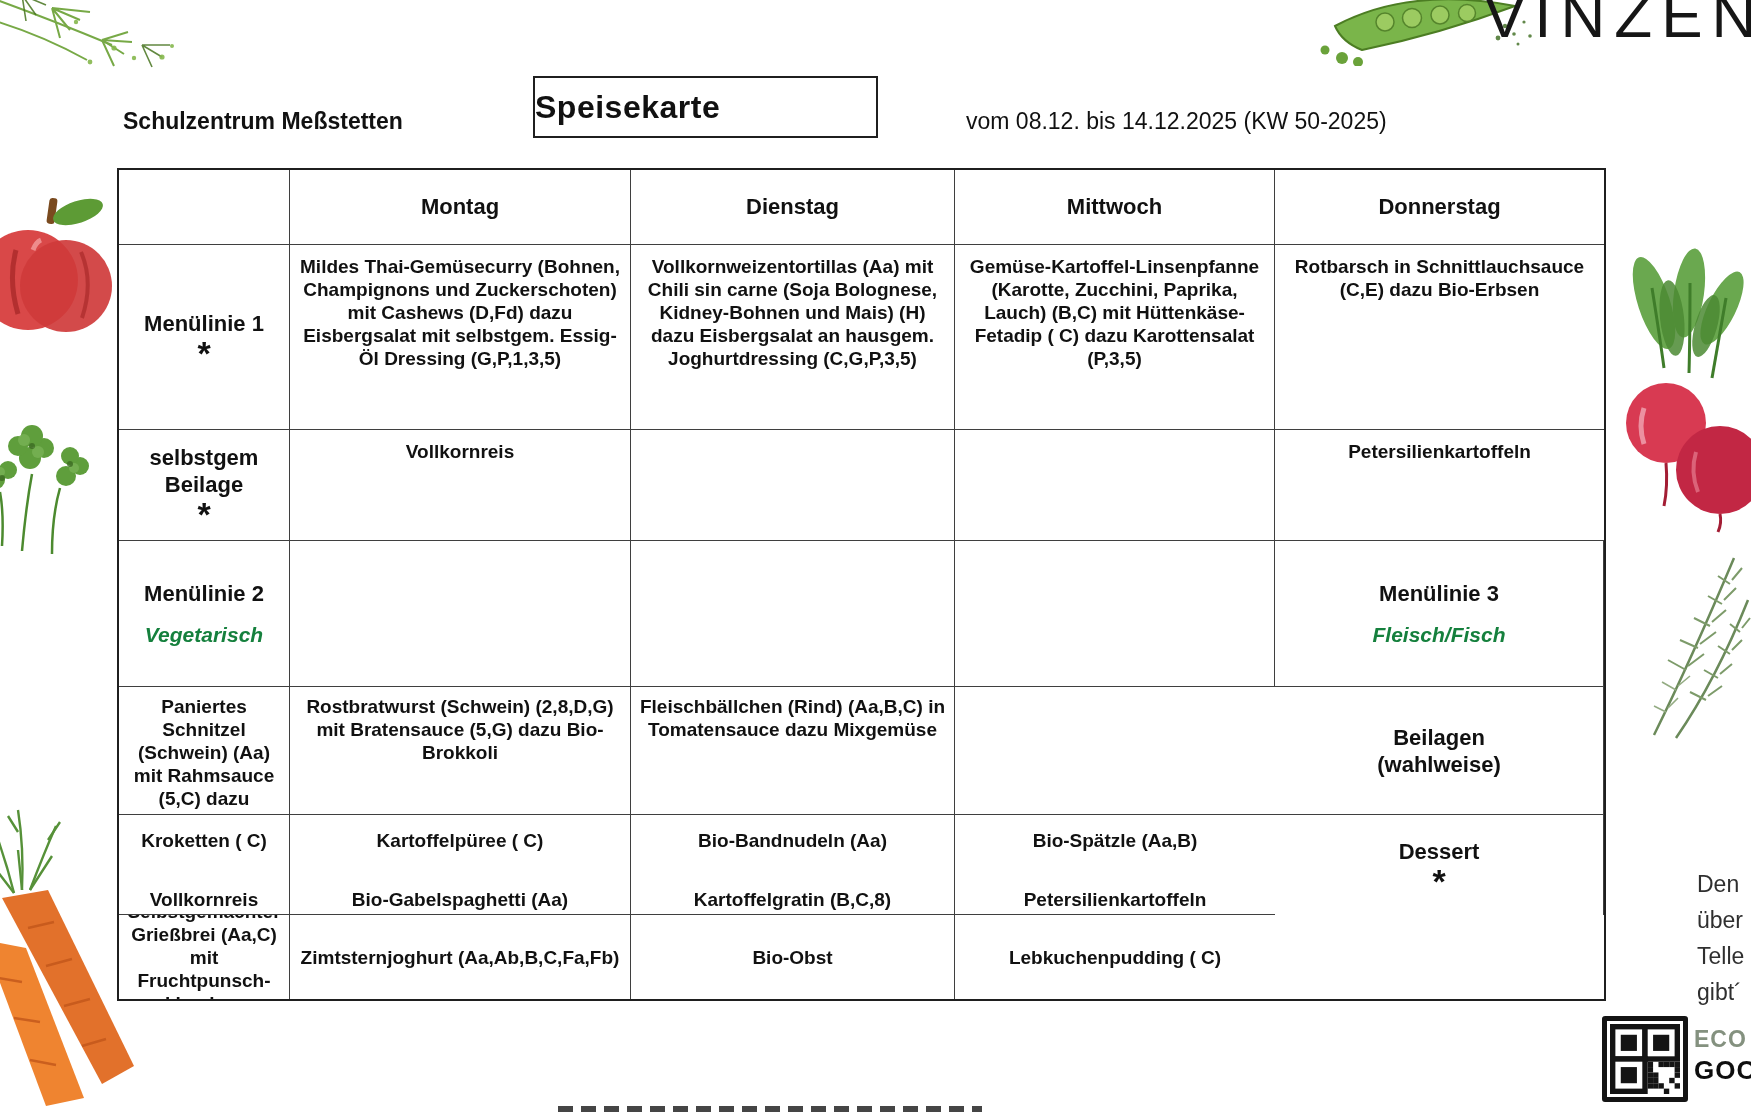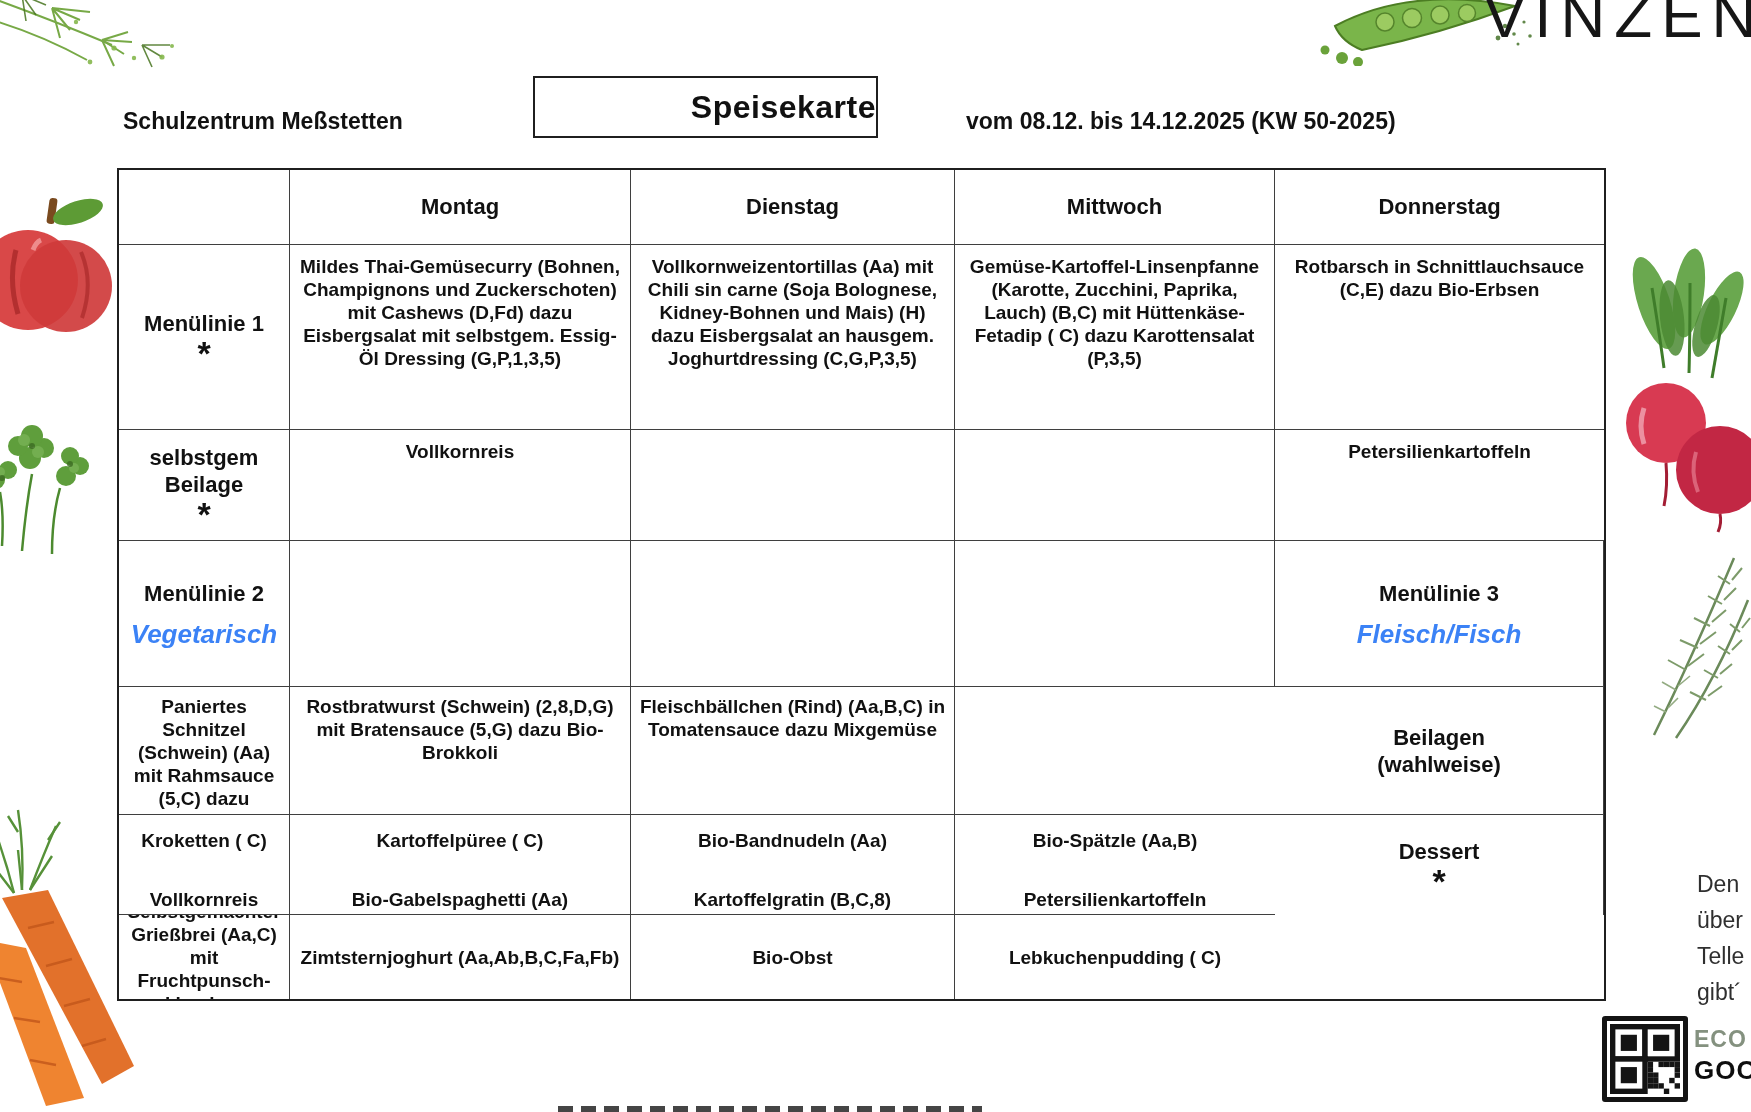--- a/index.html
+++ b/index.html
@@ -3,39 +3,39 @@
 <meta charset="utf-8">
 <style>
   html,body{margin:0;padding:0;}
   body{
     width:1751px;height:1112px;position:relative;overflow:hidden;
     background:#ffffff;font-family:"Liberation Sans", sans-serif;color:#111;
   }
   
   .school-name{position:absolute;left:123px;top:108px;font-size:23px;font-weight:bold;z-index:3;}
   .title-box{position:absolute;left:533px;top:76px;width:341px;height:58px;border:2px solid #1f1f1f;
-    display:flex;align-items:center;justify-content:flex-end;z-index:3;background:#fff;}
+    display:flex;align-items:center;justify-content:flex-start;z-index:3;background:#fff;}
   .title-box span{font-size:32px;font-weight:bold;letter-spacing:.5px;}
-  .week-range{position:absolute;left:966px;top:108px;font-size:23px;font-weight:bold;z-index:3;}
+  .week-range{position:absolute;left:966px;top:108px;font-size:23px;font-weight:normal;z-index:3;}
   .logo-text{position:absolute;left:1484px;top:-20px;font-size:62px;font-weight:400;
     letter-spacing:9px;color:#161616;z-index:3;white-space:nowrap;}
   
   #menu-table{position:absolute;left:117px;top:168px;z-index:2;display:grid;
     grid-template-columns:171px 341px 324px 320px 329px;
     grid-template-rows:75px 185px 111px 146px 128px 100px 84px;
     border:2px solid #1f1f1f;}
   .cell{border-right:1px solid #3f3f3f;border-bottom:1px solid #3f3f3f;box-sizing:border-box;
     background:#fff;overflow:hidden;text-align:center;}
   .cell.col-last{border-right:none;}
   .cell.row-last{border-bottom:none;}
   .hcell{display:flex;align-items:center;justify-content:center;font-size:22px;font-weight:bold;}
   .lcell{display:flex;flex-direction:column;align-items:center;justify-content:center;
     font-size:22px;font-weight:bold;padding:0 16px;line-height:27px;}
   .star{font-size:34px;line-height:24px;margin-top:4px;font-weight:bold;}
-  .sub-gray{color:#3b82f6;font-style:italic;font-size:26px;margin-top:14px;}
+  .sub-gray{color:#15803d;font-style:italic;font-size:21px;margin-top:14px;}
   .dcell{font-size:19px;font-weight:bold;line-height:23px;padding:0 5px;}
   .pad10{padding-top:10px;} .pad6{padding-top:6px;} .pad8{padding-top:8px;}
   .vcenter{display:flex;flex-direction:column;align-items:center;justify-content:center;}
   .side-top{display:block;margin-top:14px;}
   .side-bottom{display:block;margin-top:36px;}
   
   .side-note{position:absolute;left:1697px;top:866px;z-index:3;font-size:23px;color:#2f2f2f;
     line-height:36px;font-weight:400;white-space:nowrap;}
   .qr-wrap{position:absolute;left:1602px;top:1016px;z-index:3;width:86px;height:86px;
     border:5px solid #141414;border-radius:3px;background:#fff;box-sizing:border-box;

